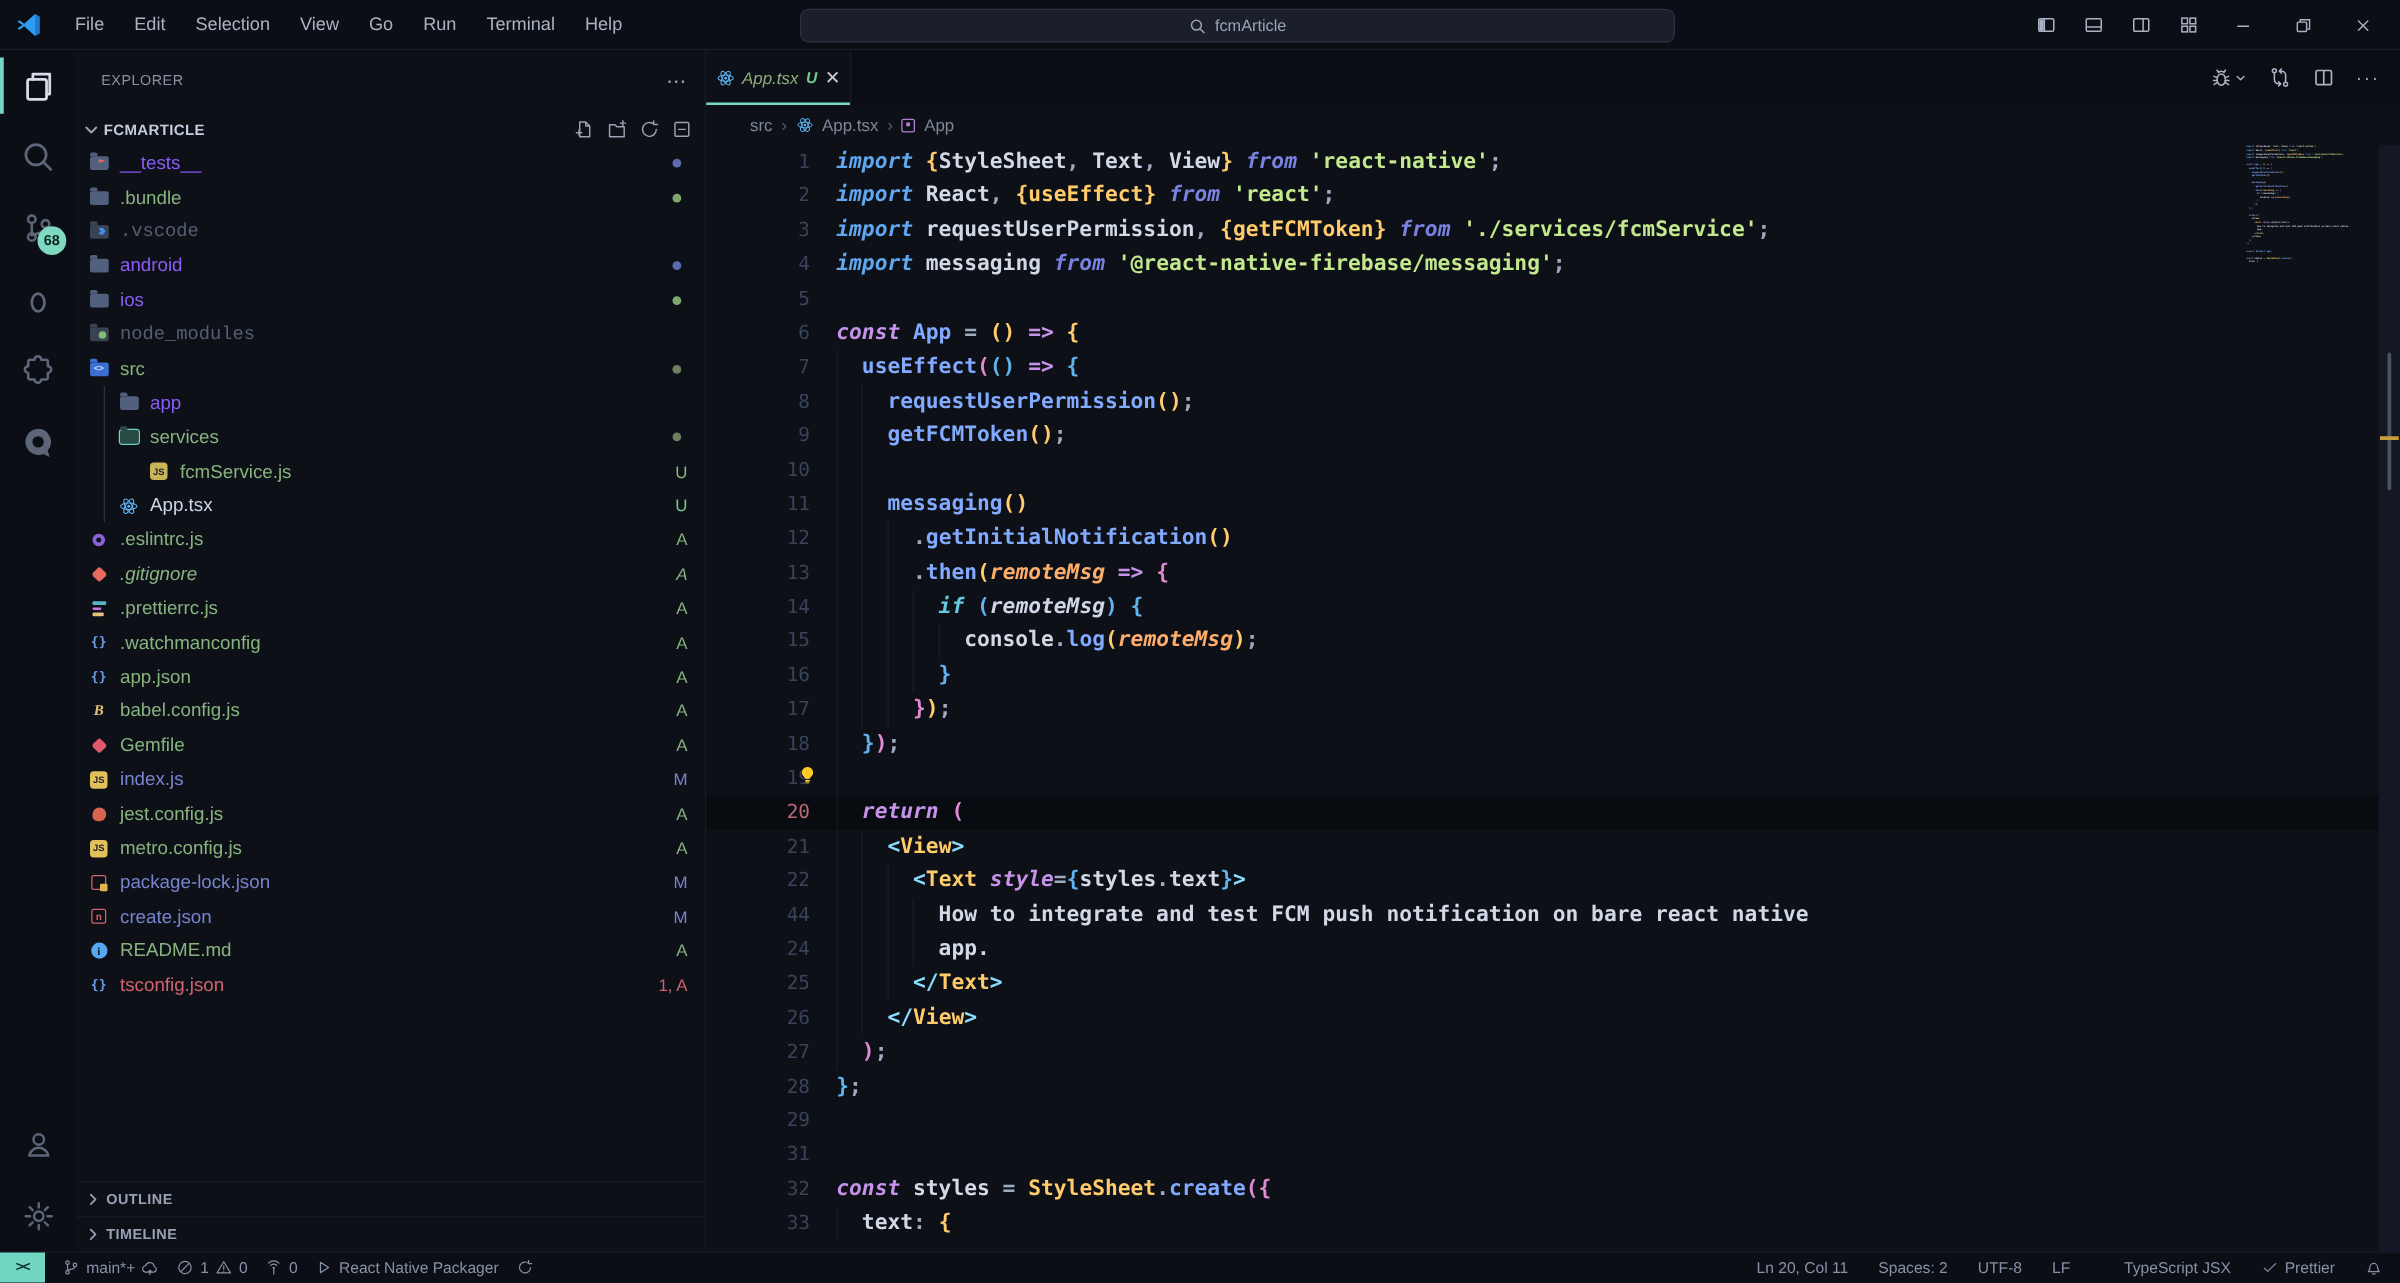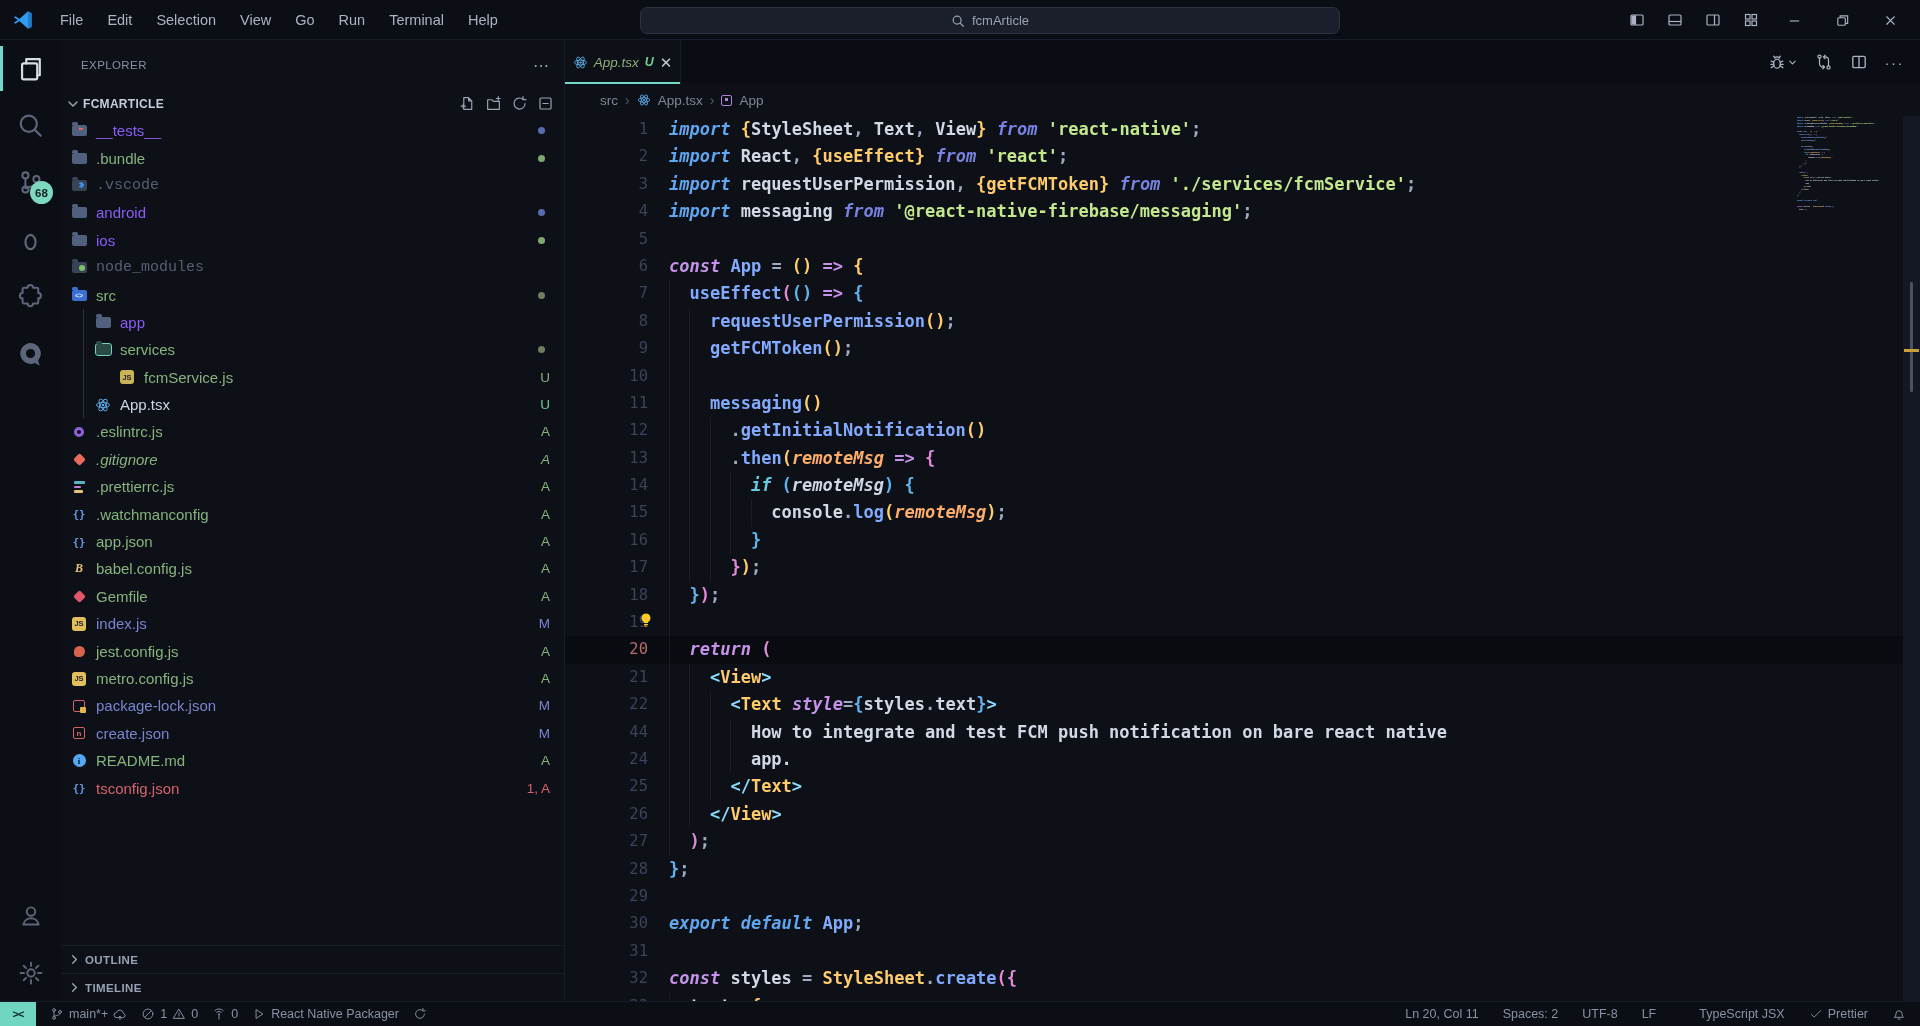--- a/index.html
+++ b/index.html
@@ -619,21 +619,20 @@
         <div class="cl cur"><span class="ln">20</span><i class="guide" style="left: 104px;"></i><span class="ct"><span class="tk-w">  </span><span class="tk-kwc">return </span><span class="tk-bP">(</span></span></div>
         <div class="cl"><span class="ln">21</span><i class="guide" style="left: 104px;"></i><i class="guide" style="left: 124.46px;"></i><span class="ct"><span class="tk-w">    </span><span class="tk-jsx">&lt;</span><span class="tk-cls">View</span><span class="tk-jsx">&gt;</span></span></div>
         <div class="cl"><span class="ln">22</span><i class="guide" style="left: 104px;"></i><i class="guide" style="left: 124.46px;"></i><i class="guide" style="left: 144.92px;"></i><span class="ct"><span class="tk-w">      </span><span class="tk-jsx">&lt;</span><span class="tk-cls">Text</span><span class="tk-w"> </span><span class="tk-attr">style</span><span class="tk-pun">=</span><span class="tk-bB">{</span><span class="tk-w">styles</span><span class="tk-pun">.</span><span class="tk-w">text</span><span class="tk-bB">}</span><span class="tk-jsx">&gt;</span></span></div>
         <div class="cl"><span class="ln">44</span><i class="guide" style="left: 104px;"></i><i class="guide" style="left: 124.46px;"></i><i class="guide" style="left: 144.92px;"></i><i class="guide" style="left: 165.38px;"></i><span class="ct"><span class="tk-w">        </span><span class="tk-w">How to integrate and test FCM push notification on bare react native</span></span></div>
         <div class="cl"><span class="ln">24</span><i class="guide" style="left: 104px;"></i><i class="guide" style="left: 124.46px;"></i><i class="guide" style="left: 144.92px;"></i><i class="guide" style="left: 165.38px;"></i><span class="ct"><span class="tk-w">        </span><span class="tk-w">app.</span></span></div>
         <div class="cl"><span class="ln">25</span><i class="guide" style="left: 104px;"></i><i class="guide" style="left: 124.46px;"></i><i class="guide" style="left: 144.92px;"></i><span class="ct"><span class="tk-w">      </span><span class="tk-jsx">&lt;/</span><span class="tk-cls">Text</span><span class="tk-jsx">&gt;</span></span></div>
         <div class="cl"><span class="ln">26</span><i class="guide" style="left: 104px;"></i><i class="guide" style="left: 124.46px;"></i><span class="ct"><span class="tk-w">    </span><span class="tk-jsx">&lt;/</span><span class="tk-cls">View</span><span class="tk-jsx">&gt;</span></span></div>
         <div class="cl"><span class="ln">27</span><i class="guide" style="left: 104px;"></i><span class="ct"><span class="tk-w">  </span><span class="tk-bP">)</span><span class="tk-pun">;</span></span></div>
         <div class="cl"><span class="ln">28</span><span class="ct"><span class="tk-bB">}</span><span class="tk-pun">;</span></span></div>
         <div class="cl"><span class="ln">29</span><span class="ct"></span></div>
-        <div class="cl"><span class="ln">30</span><span class="ct"><span class="tk-kwi">export </span><span class="tk-kwi">default </span><span class="tk-fn">App</span><span class="tk-pun">;</span></span></div>
         <div class="cl"><span class="ln">31</span><span class="ct"></span></div>
         <div class="cl"><span class="ln">32</span><span class="ct"><span class="tk-kwc">const </span><span class="tk-w">styles</span><span class="tk-pun"> = </span><span class="tk-cls">StyleSheet</span><span class="tk-pun">.</span><span class="tk-fn">create</span><span class="tk-bP">(</span><span class="tk-bP">{</span></span></div>
         <div class="cl"><span class="ln">33</span><i class="guide" style="left: 104px;"></i><span class="ct"><span class="tk-w">  </span><span class="tk-w">text</span><span class="tk-pun">: </span><span class="tk-bY">{</span></span></div>
       </div>
     <span id="bulb"><svg viewBox="0 0 16 16">
           <path d="M8 1.5a4.5 4.5 0 0 1 2.5 8.2c-.5.4-.5 1-.5 1.3h-4c0-.3 0-.9-.5-1.3A4.5 4.5 0 0 1 8 1.5z" fill="#ffca28"></path>
           <rect x="6" y="12" width="4" height="1.3" rx=".6" fill="#ffca28"></rect>
           <rect x="6.6" y="13.8" width="2.8" height="1" rx=".5" fill="#caa21f"></rect>
         </svg></span>
     <div id="minimap">

